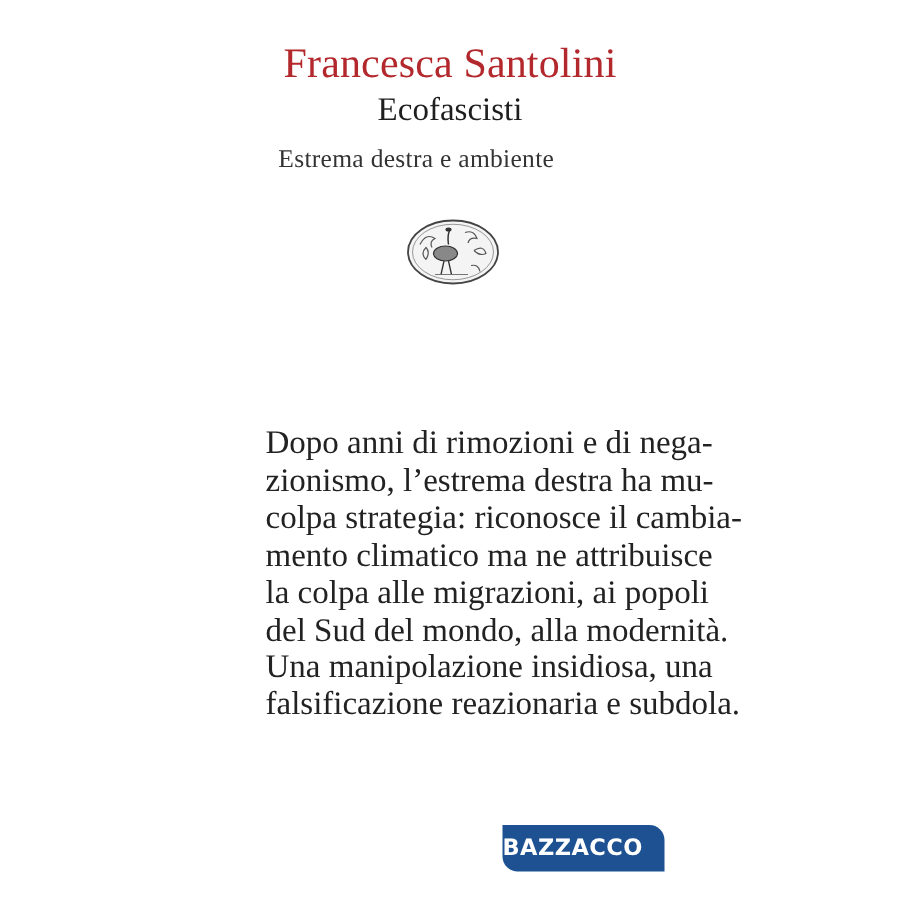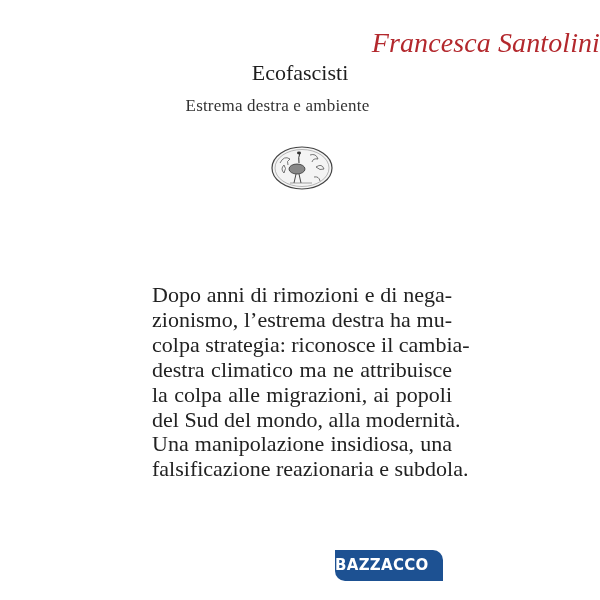--- a/index.html
+++ b/index.html
@@ -2,37 +2,37 @@
 <html><head>
   <meta charset="utf-8">
   <style>
     html, body { margin: 0; padding: 0; }
     body {
       width: 600px; height: 600px; background: #ffffff; position: relative; overflow: hidden;
       font-family: "Liberation Serif", "DejaVu Serif", serif;
     }
     .cover { position: absolute; left: 0; top: 0; width: 600px; height: 600px; }
     .author {
-      position: absolute; left: 0; width: 600px; top: 27px; text-align: right;
-      font-size: 28px; color: #b3282d; letter-spacing: 0.1px; font-style: italic;
+      position: absolute; left: 0; width: 600px; top: 27px; text-align: center;
+      font-size: 28px; color: #b3282d; letter-spacing: 0.1px;
     }
     .title {
       position: absolute; left: 0; width: 600px; top: 60px; text-align: center;
       font-size: 22px; color: #1e1e1e;
     }
     .subtitle {
       position: absolute; left: 0; width: 555px; top: 96px; text-align: center;
       font-size: 17px; color: #333333; letter-spacing: 0.2px;
     }
     .seal { position: absolute; left: 270px; top: 145px; width: 64px; height: 46px; }
     .blurb {
       position: absolute; left: 152px; top: 283px; width: 300px;
       font-size: 22px; line-height: 24.9px; color: #222222;
     }
-    .blurb .line { display: block; white-space: nowrap; text-align: justify; text-align-last: justify; }
+    .blurb .line { display: block; white-space: nowrap; text-align: justify; text-align-last: justify; margin-left: 25px; }
     .blurb .line.last { text-align-last: justify; }
     .badge {
       position: absolute; left: 335px; top: 550px; width: 108px; height: 31px;
       background: #1d5192; color: #ffffff;
       border-radius: 0 10px 0 10px;
       font-family: "DejaVu Sans", "Liberation Sans", sans-serif; font-weight: bold;
       font-size: 15px; line-height: 31px; letter-spacing: 0.3px;
     }
   </style>
 </head>
@@ -59,21 +59,21 @@
       <ellipse cx="27" cy="24" rx="8" ry="5" fill="#888" stroke="#333" stroke-width="0.8"></ellipse>
       <path d="M26 29 l-2 9 M29 29 l2 9" stroke="#333" stroke-width="0.9"></path>
       <path d="M20 38 h22" stroke="#666" stroke-width="0.6"></path>
     </svg>
   </div>
 
   <div class="blurb">
     <span class="line">Dopo anni di rimozioni e di nega-</span>
     <span class="line">zionismo, l’estrema destra ha mu-</span>
     <span class="line">colpa strategia: riconosce il cambia-</span>
-    <span class="line">destra climatico ma ne attribuisce</span>
+    <span class="line">mento climatico ma ne attribuisce</span>
     <span class="line">la colpa alle migrazioni, ai popoli</span>
     <span class="line">del Sud del mondo, alla modernità.</span>
     <span class="line">Una manipolazione insidiosa, una</span>
     <span class="line last">falsificazione reazionaria e subdola.</span>
   </div>
 
   <div class="badge">BAZZACCO</div>
 </div>
 
 </body></html>

